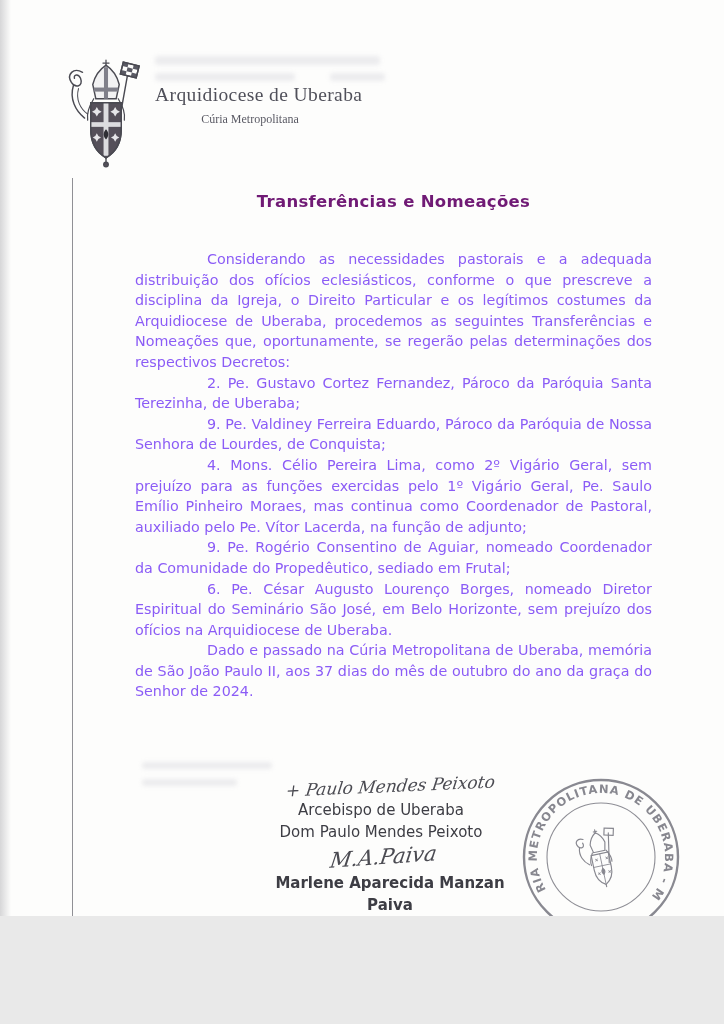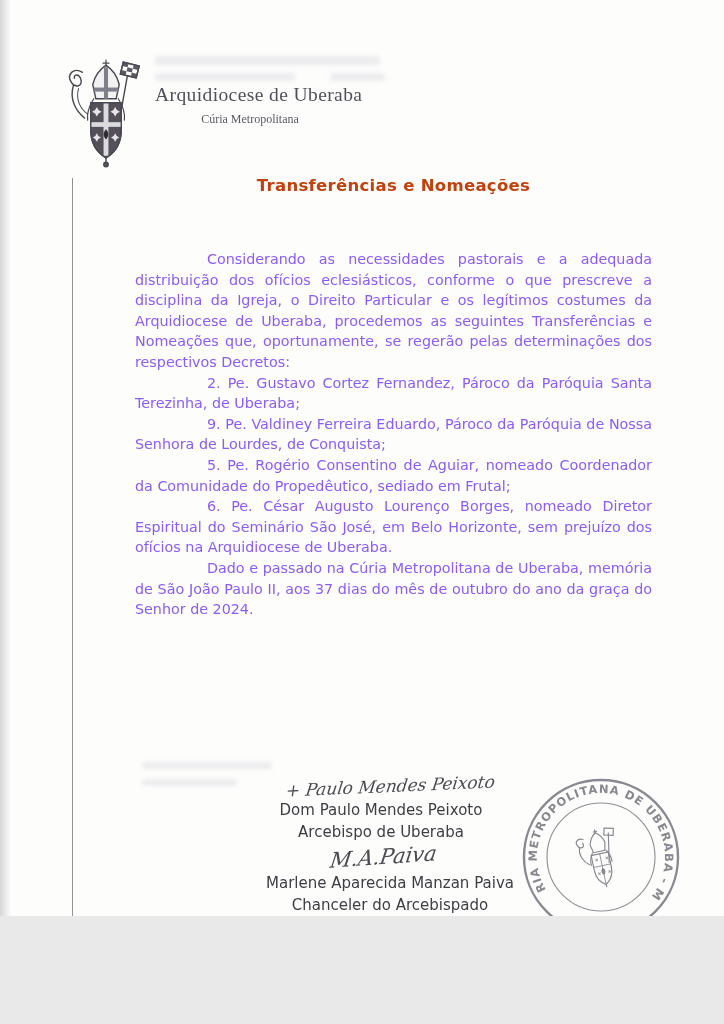--- a/index.html
+++ b/index.html
@@ -16,34 +16,34 @@
   .border-h{position:absolute;left:72px;top:967px;width:652px;height:1px;background:#909095;}
   
   .ghost{position:absolute;background:rgba(168,172,184,.20);filter:blur(2px);border-radius:3px;}
   
   .crest{position:absolute;left:60px;top:58px;width:92px;height:110px;}
   .org-name{position:absolute;left:155px;top:84px;width:260px;
     font-family:"Liberation Serif",serif;font-size:19.5px;color:#50505a;letter-spacing:.4px;}
   .org-sub{position:absolute;left:155px;top:112px;width:190px;text-align:center;
     font-family:"Liberation Serif",serif;font-size:12px;color:#5a5a64;}
   
-  .doc-title{position:absolute;left:135px;top:176px;width:517px;text-align:center;
-    font-size:16.5px;font-weight:bold;color:#c2410c;letter-spacing:.3px;}
+  .doc-title{position:absolute;left:135px;top:192px;width:517px;text-align:center;
+    font-size:16.5px;font-weight:bold;color:#701a75;letter-spacing:.3px;}
   
   .body-text{position:absolute;left:135px;top:249px;width:517px;
     font-size:14.3px;line-height:20.6px;text-align:justify;color:#8b5cf6;}
   .body-text p{margin:0;text-indent:72px;}
   
   .sig-script{position:absolute;color:#4b4b52;font-family:"DejaVu Serif",serif;
     font-style:italic;white-space:nowrap;}
   .sig1-script{left:286px;top:776px;font-size:17px;transform:rotate(-2.5deg) skewX(-10deg);}
   .sig2-script{left:330px;top:845px;font-size:21px;transform:rotate(-4deg) skewX(-12deg);}
   .sig-block{position:absolute;text-align:center;font-size:15px;line-height:22px;color:#3d3d44;}
   .sig1-block{left:256px;top:799px;width:250px;}
-  .sig2-block{left:265px;top:872px;width:250px;}
+  .sig2-block{left:265px;top:872px;width:250px;font-weight:bold;}
   
   .stamp{position:absolute;left:516px;top:772px;width:170px;height:170px;opacity:.82;}
   
   .protocol{position:absolute;left:152px;top:933px;font-size:15px;color:#0369a1;}
 </style>
 </head>
 <body>
 
 <div class="page">
 
@@ -102,29 +102,30 @@
 
   <div class="org-name">Arquidiocese de Uberaba</div>
   <div class="org-sub">Cúria Metropolitana</div>
 
   <div class="doc-title">Transferências e Nomeações</div>
 
   <div class="body-text">
     <p>Considerando as necessidades pastorais e a adequada distribuição dos ofícios eclesiásticos, conforme o que prescreve a disciplina da Igreja, o Direito Particular e os legítimos costumes da Arquidiocese de Uberaba, procedemos as seguintes Transferências e Nomeações que, oportunamente, se regerão pelas determinações dos respectivos Decretos:</p>
     <p>2. Pe. Gustavo Cortez Fernandez, Pároco da Paróquia Santa Terezinha, de Uberaba;</p>
     <p>9. Pe. Valdiney Ferreira Eduardo, Pároco da Paróquia de Nossa Senhora de Lourdes, de Conquista;</p>
-    <p>5. Pe. Rogério Consentino de Aguiar, nomeado Coordenador da Comunidade do Propedêutico, sediado em Frutal;</p>
+    <p>4. Mons. Célio Pereira Lima, como 2º Vigário Geral, sem prejuízo para as funções exercidas pelo 1º Vigário Geral, Pe. Saulo Emílio Pinheiro Moraes, mas continua como Coordenador de Pastoral, auxiliado pelo Pe. Vítor Lacerda, na função de adjunto;</p>
+    <p>9. Pe. Rogério Consentino de Aguiar, nomeado Coordenador da Comunidade do Propedêutico, sediado em Frutal;</p>
     <p>6. Pe. César Augusto Lourenço Borges, nomeado Diretor Espiritual do Seminário São José, em Belo Horizonte, sem prejuízo dos ofícios na Arquidiocese de Uberaba.</p>
     <p>Dado e passado na Cúria Metropolitana de Uberaba, memória de São João Paulo II, aos 37 dias do mês de outubro do ano da graça do Senhor de 2024.</p>
   </div>
 
   <div class="sig-script sig1-script">+ Paulo Mendes Peixoto</div>
   <div class="sig-block sig1-block">
+    <div>Arcebispo de Uberaba</div>
     <div>Dom Paulo Mendes Peixoto</div>
-    <div>Arcebispo de Uberaba</div>
   </div>
 
   <div class="sig-script sig2-script">M.A.Paiva</div>
   <div class="sig-block sig2-block">
     <div>Marlene Aparecida Manzan Paiva</div>
     <div>Chanceler do Arcebispado</div>
   </div>
 
   <svg class="stamp" viewBox="0 0 170 170">
     <circle cx="85" cy="85" r="77" fill="none" stroke="#70707a" stroke-width="2.4"></circle>

